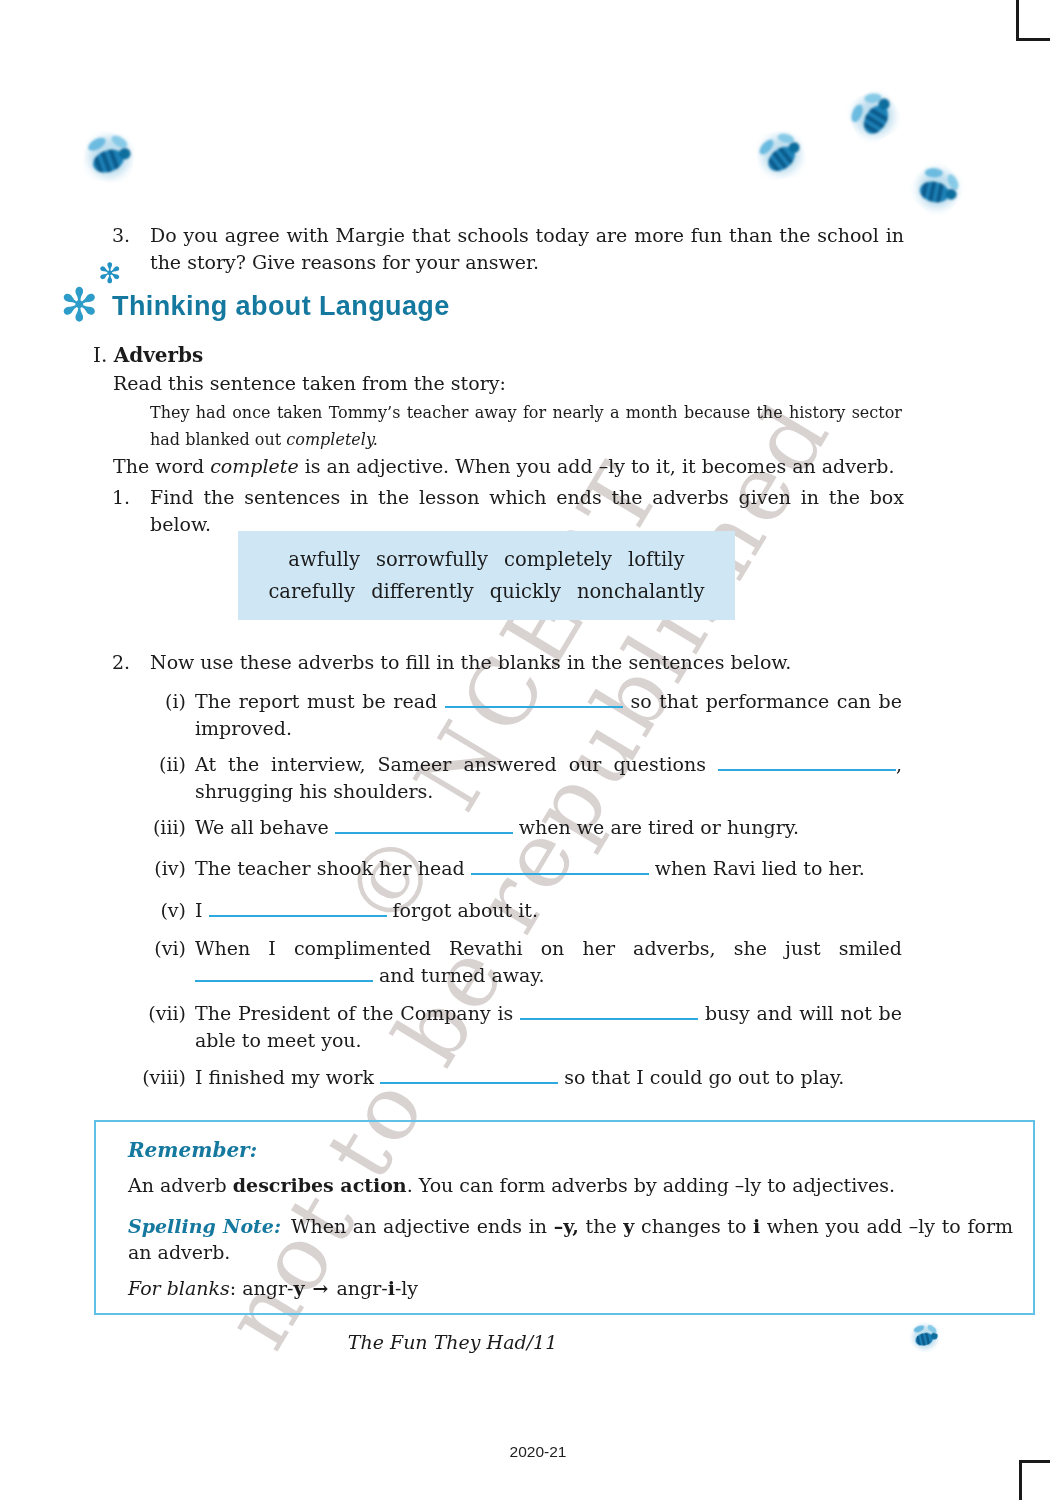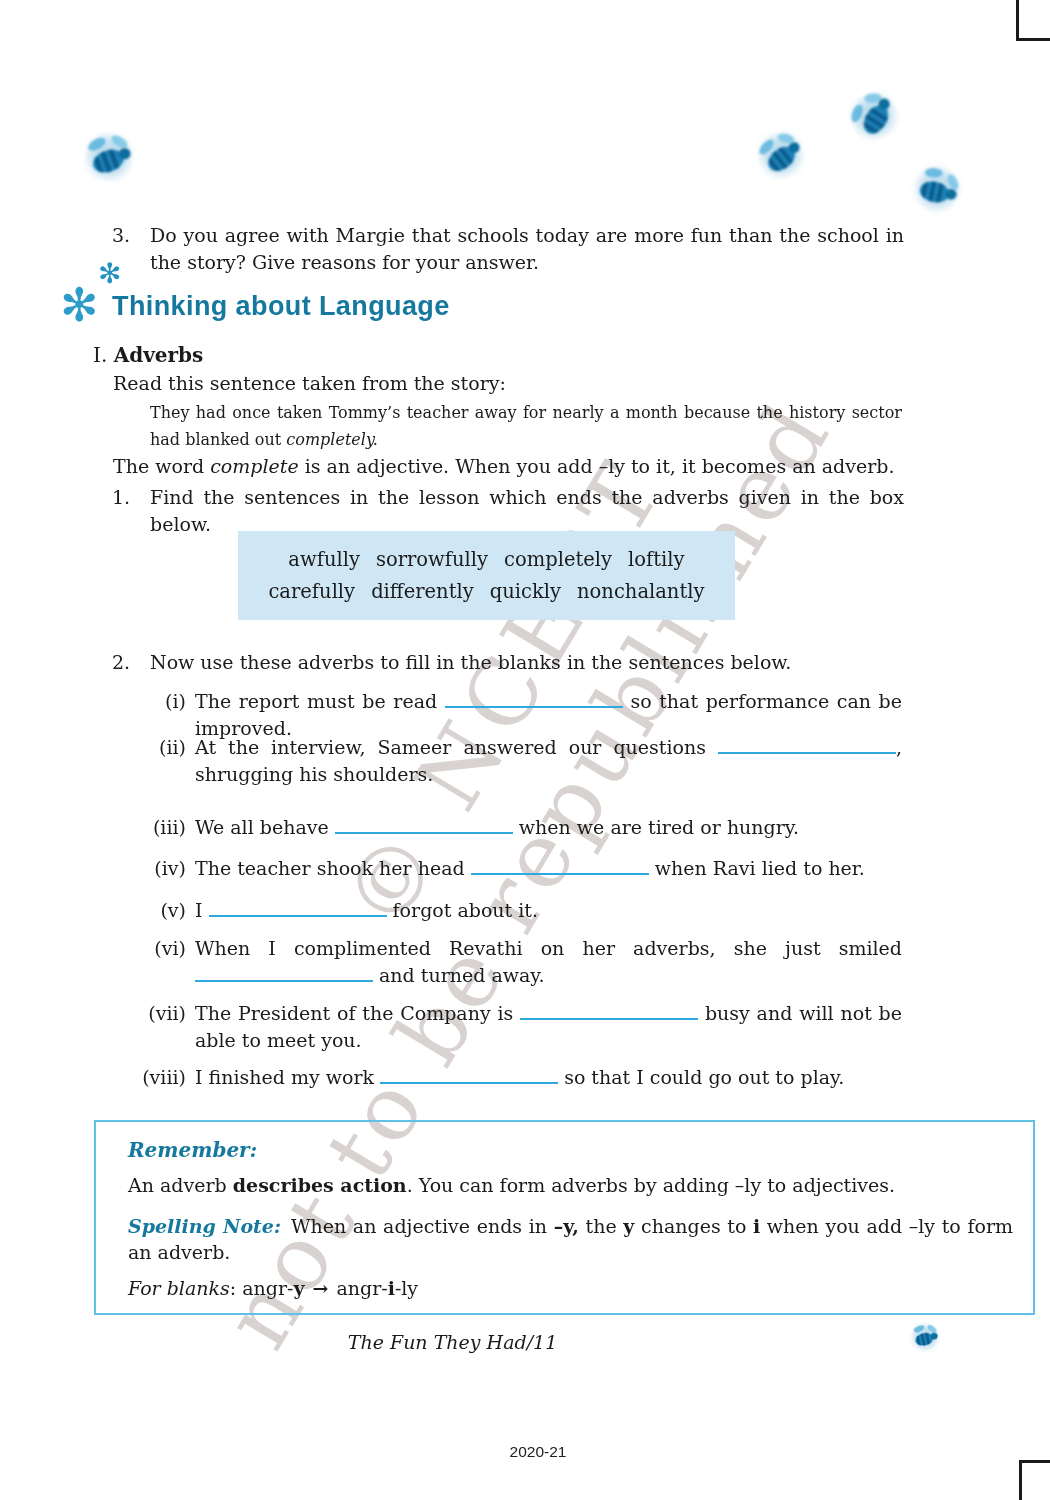--- a/index.html
+++ b/index.html
@@ -172,21 +172,21 @@
 
   <div class="abs ex2">
     <span class="num">2.</span>
     <span class="numtext just">Now use these adverbs to fill in the blanks in the sentences below.</span>
   </div>
 
   <div class="abs fill-item" style="top:688px">
     <span class="fi-label">(i)</span>
     <span class="fi-text just"><span>The report must be read </span><span class="blank"></span><span> so that performance can be improved.</span></span>
   </div>
-  <div class="abs fill-item" style="top:734px">
+  <div class="abs fill-item" style="top:751px">
     <span class="fi-label">(ii)</span>
     <span class="fi-text just"><span>At the interview, Sameer answered our questions </span><span class="blank"></span><span>, shrugging his shoulders.</span></span>
   </div>
   <div class="abs fill-item" style="top:855px">
     <span class="fi-label">(iv)</span>
     <span class="fi-text just"><span>The teacher shook her head </span><span class="blank"></span><span> when Ravi lied to her.</span></span>
   </div>
   <div class="abs fill-item" style="top:814px">
     <span class="fi-label">(iii)</span>
     <span class="fi-text just"><span>We all behave </span><span class="blank"></span><span> when we are tired or hungry.</span></span>

